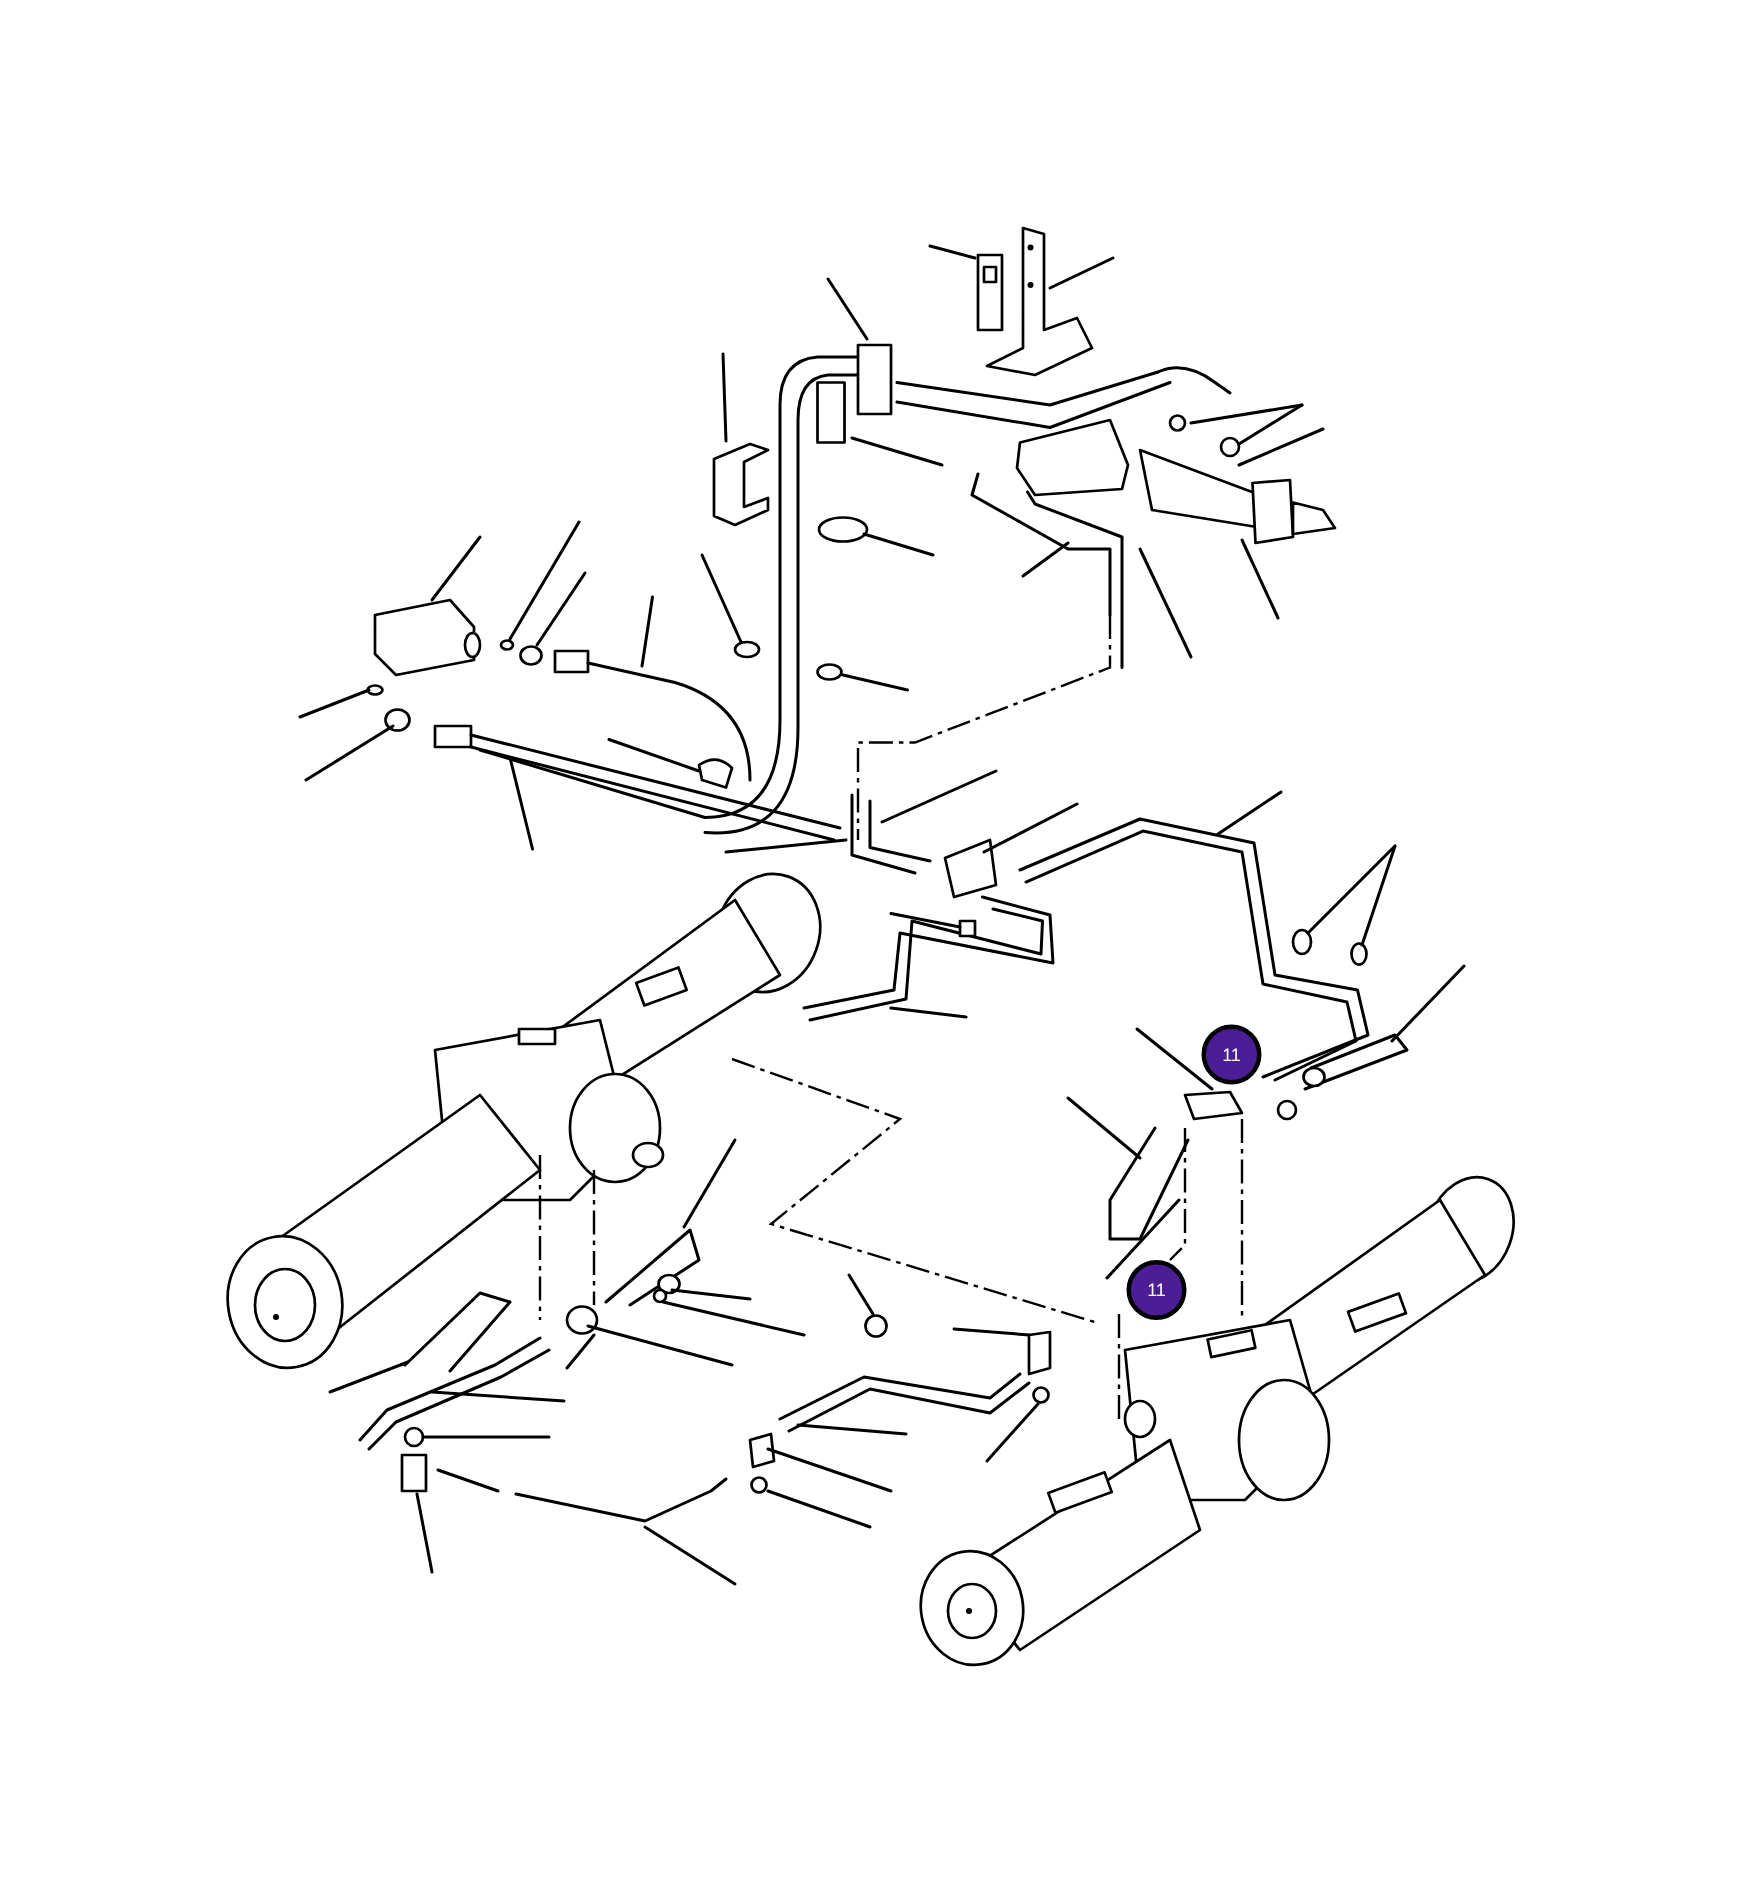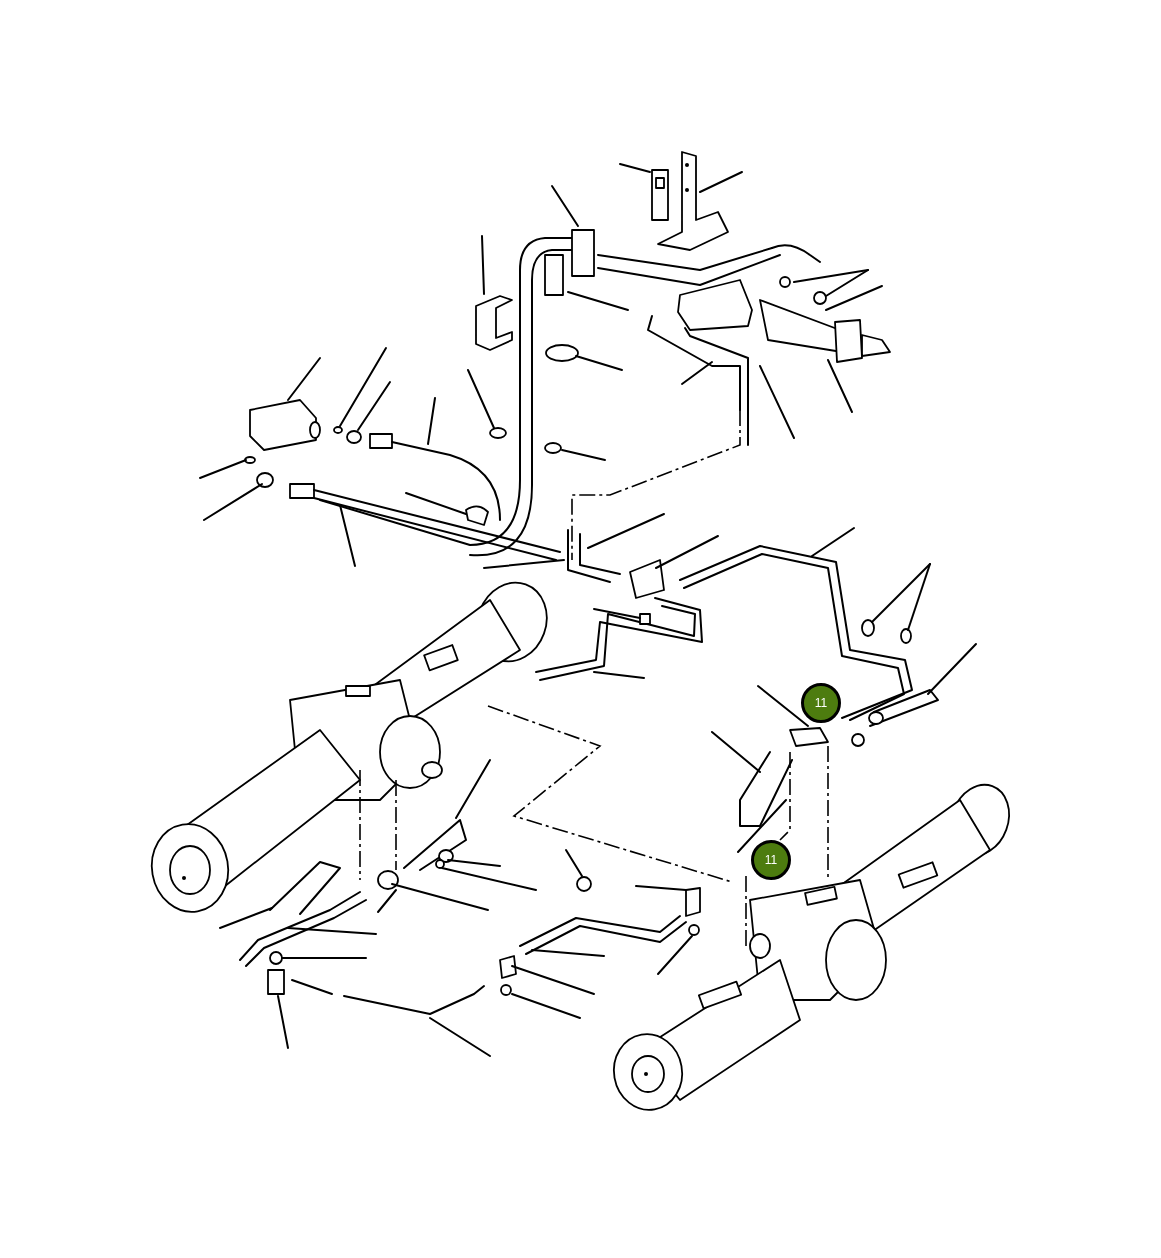--- a/index.html
+++ b/index.html
@@ -5,21 +5,21 @@
   html, body { margin:0; padding:0; background:#ffffff; }
   body { width:1161px; height:1258px; position:relative; overflow:hidden; font-family:"Liberation Sans", sans-serif; }
   #diagram { position:absolute; left:0; top:0; width:1161px; height:1258px; }
   #diagram svg { width:1161px; height:1258px; display:block; }
   .ln { stroke:#000; stroke-width:2; fill:none; stroke-linecap:round; stroke-linejoin:round; }
   .dash { stroke:#000; stroke-width:1.6; fill:none; stroke-dasharray:16 4 3 4; }
   .part { stroke:#000; stroke-width:1.8; fill:#fff; stroke-linejoin:round; }
   .blk { fill:#000; }
   .callout {
     position:absolute; width:34px; height:34px; border-radius:50%;
-    border:3px solid #000; background:#4d7c0f; color:#fff;
+    border:3px solid #000; background:#4c1d95; color:#fff;
     font-family:"Liberation Sans", sans-serif; font-size:12px;
     display:flex; align-items:center; justify-content:center; cursor:pointer;
     box-sizing:content-box;
   }
 </style>
 </head>
 <body>
 
 <div id="diagram">
 <svg viewBox="0 0 1161 1258" xmlns="http://www.w3.org/2000/svg">

